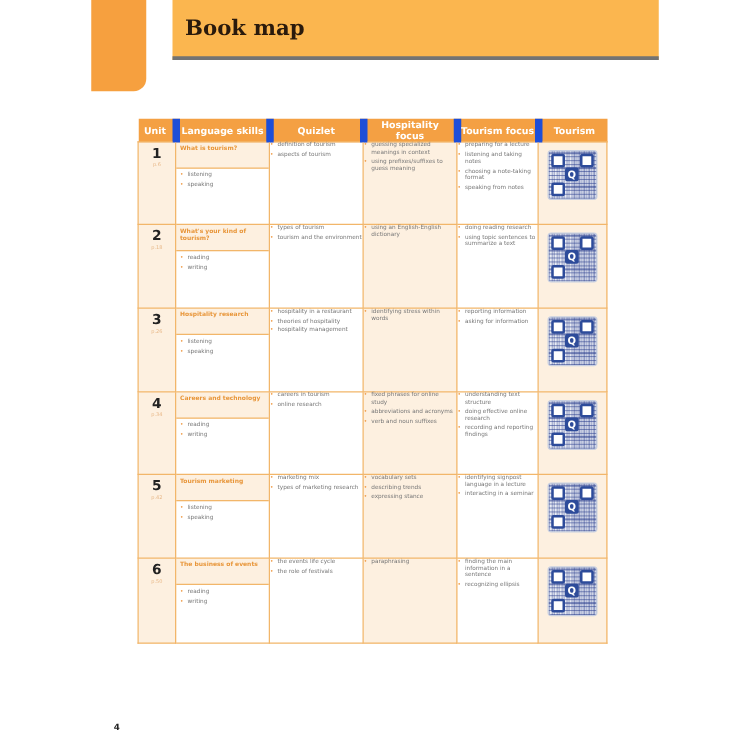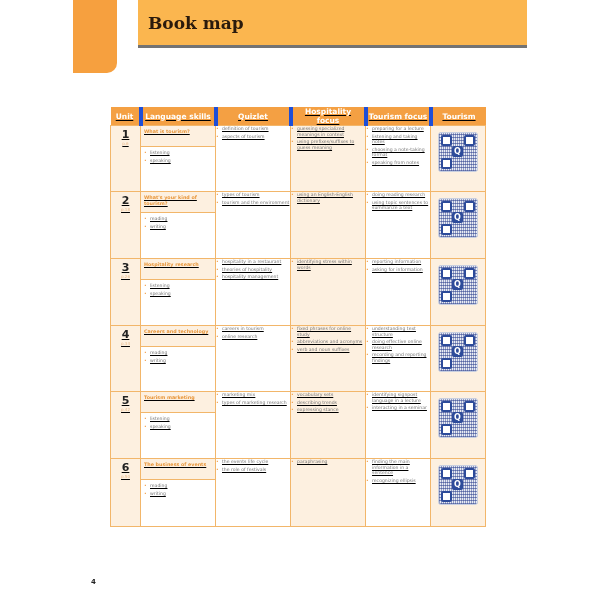--- a/index.html
+++ b/index.html
@@ -1,21 +1,21 @@
 <!DOCTYPE html>
 <html><head>
 <meta charset="utf-8">
 <style>
   html, body { margin:0; padding:0; background:#ffffff; }
   body { width:600px; height:600px; position:relative; overflow:hidden; font-family:"DejaVu Sans", sans-serif; }
   .tab { position:absolute; left:73px; top:0; width:44px; height:73px; background:#f6a03f; border-bottom-right-radius:10px; }
   .banner { position:absolute; left:138px; top:0; width:389px; height:45px; background:#fbb64f; border-bottom:3px solid #737373; }
   .banner-title { position:absolute; left:10px; top:13px; font-family:"DejaVu Serif", serif; font-weight:bold; font-size:17px; color:#2a1a0c; }
-  table.map { position:absolute; left:110px; top:107px; width:375px; border-collapse:collapse; table-layout:fixed;text-decoration:underline; }
-  table.map th { background:#f4a043; color:#fff; font-size:7.5px; font-weight:bold; height:17px; padding:0; border-left:4px solid #1d4ed8; text-align:center; }
+  table.map { position:absolute; left:110px; top:95px; width:375px; border-collapse:collapse; table-layout:fixed; }
+  table.map th { background:#f4a043; color:#fff; font-size:7.5px; font-weight:bold; height:17px; padding:0; border-left:6px solid #1d4ed8; text-align:center; }
   table.map th:first-child { border-left:none; }
   table.map td { border:1px solid #f2b66a; vertical-align:top; padding:0; font-size:4.6px; color:#777; line-height:5.6px; }
   td.unit { background:#fdf0e0; text-align:center; }
   .unit-num { font-size:11px; font-weight:bold; color:#222; margin-top:3px; line-height:12px; }
   .unit-page { font-size:4px; color:#e8b98a; line-height:5px; }
   td.lang { padding:0 !important; }
   .lang-title { background:#fdf0e0; color:#e8963a; font-weight:bold; font-size:4.8px; padding:3px 3px 0 3px; height:17px; border-bottom:1px solid #f2b66a; }
   .lang-skills { padding:3px 3px; }
   td.topics, td.skills { background:#fff; padding:3px 3px; }
   td.vocab { background:#fdf0e0; padding:3px 3px; }

